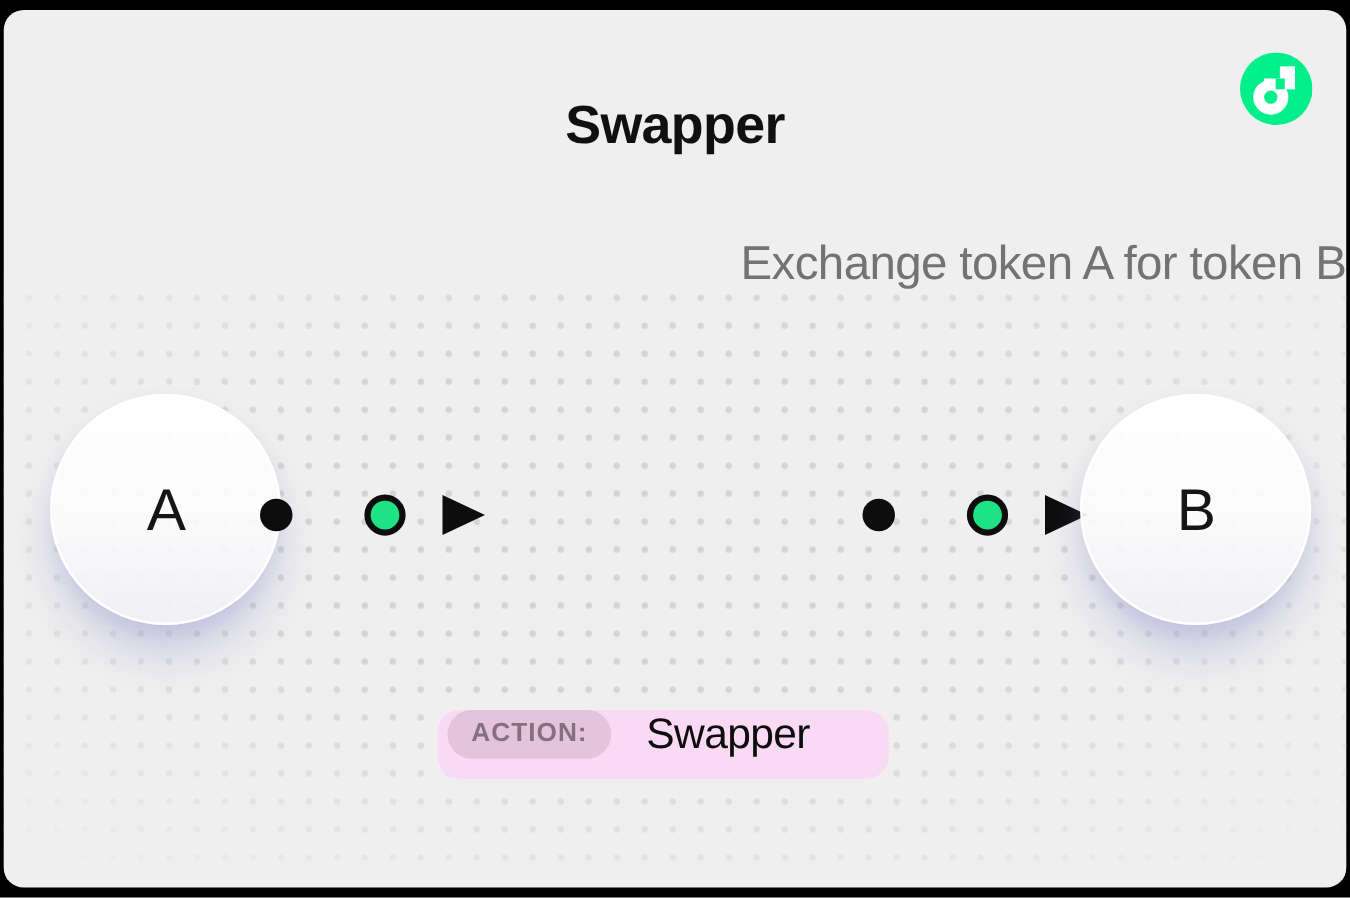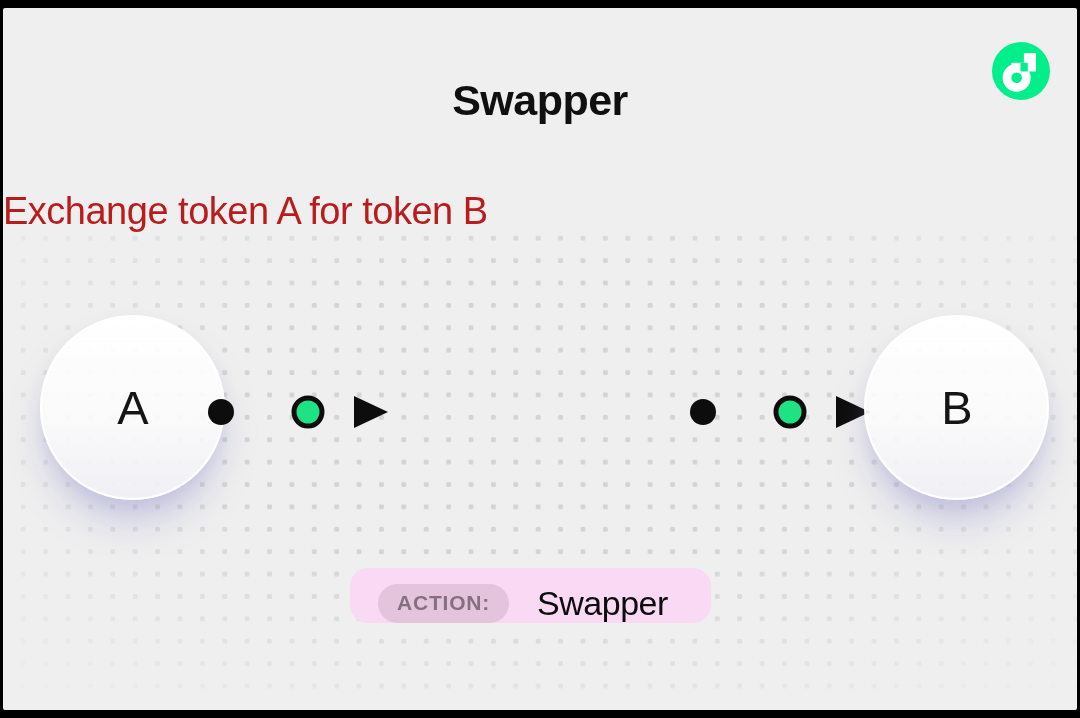--- a/index.html
+++ b/index.html
@@ -15,21 +15,21 @@
   html,body{width:1080px;height:718px;overflow:hidden;}
   body{
     background:#000;
     font-family:"Liberation Sans","DejaVu Sans",sans-serif;
     position:relative;
   }
   .canvas{
     position:absolute;
     left:3px;right:3px;top:8px;bottom:8px;
     background:var(--background);
-    border-radius:2px;
+    border-radius:16px;
     overflow:hidden;
   }
   
   .dots{
     position:absolute;
     left:0;right:0;top:212px;bottom:6px;
     background-image:radial-gradient(circle,#d4d4d6 2.6px,rgba(212,212,214,0) 2.9px);
     background-size:22.4px 22.4px;
     background-position:9px 7px;
   }
@@ -43,23 +43,23 @@
       #efefef 100%);
   }
   .title{
     position:absolute;top:68px;left:0;width:100%;
     text-align:center;
     font-size:43px;font-weight:700;letter-spacing:-.5px;
     color:var(--ink);
   }
   .subtitle{
     position:absolute;top:182px;left:0;width:100%;
-    text-align:left;
+    text-align:right;
     font-size:38px;font-weight:400;letter-spacing:-.5px;
-    color:#b91c1c;
+    color:#737373;
   }
   .logo{
     position:absolute;left:989px;top:34px;width:58px;height:58px;
   }
   
   .token{
     position:absolute;width:185px;height:185px;border-radius:50%;
     background:linear-gradient(180deg,rgba(255,255,255,.97) 0%,rgba(251,251,252,.9) 55%,rgba(240,240,245,.92) 100%);
     border:2px solid rgba(255,255,255,.95);
     box-shadow:0 26px 38px -8px rgba(122,122,196,.38),0 6px 14px rgba(140,140,200,.10);
@@ -79,22 +79,22 @@
     font-size:39px;color:#131313;letter-spacing:-.5px;
   }
   .edge{position:absolute;width:190px;height:60px;}
   .edge-1{left:200px;top:374px;}
   .edge-2{left:682px;top:374px;}
   
   .badge{
     position:absolute;left:347px;top:560px;height:55px;width:361px;
     background:var(--badge-pink);
     border-radius:18px;
-    display:flex;align-items:flex-end;
-    padding-left:28px;
+    display:flex;align-items:flex-start;
+    padding-left:8px;
   }
   .badge-label{
     background:var(--badge-label-bg);
     color:var(--badge-label-text);
     border-radius:20px;
     padding:7px 19px 8px 19px;
     font-size:21px;font-weight:600;letter-spacing:.8px;
   }
   .badge-value{
     margin-left:28px;

